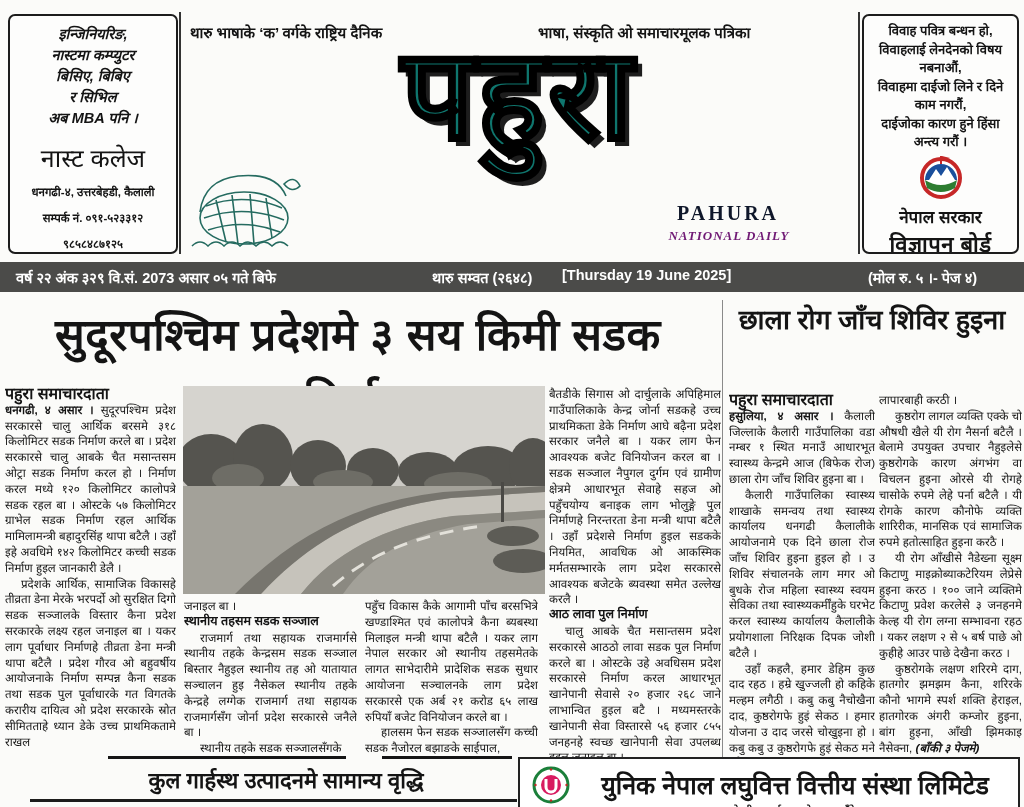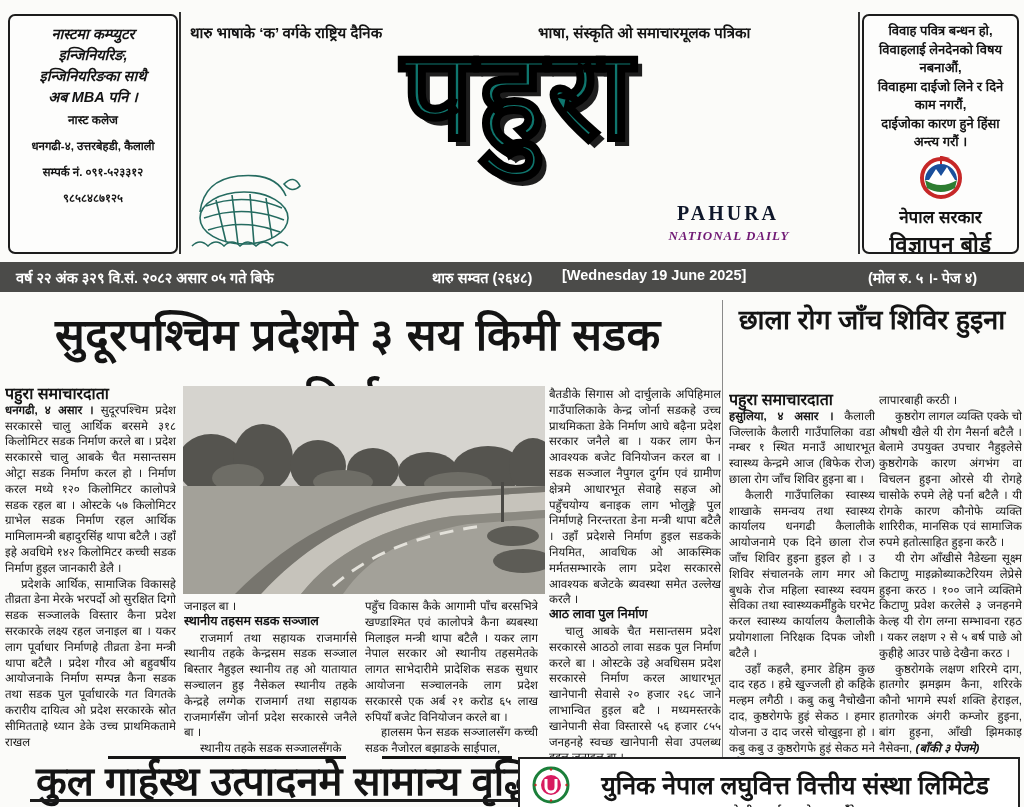--- a/index.html
+++ b/index.html
@@ -7,21 +7,21 @@
     width:1024px;height:807px;position:relative;overflow:hidden;
     background:#fbfbf9;color:#141414;
     font-family:"Liberation Sans","DejaVu Sans",sans-serif;
   }
   .abs{position:absolute;}
   
   .adbox{border:2.5px solid #1c1c1c;border-radius:7px;background:#fdfdfc;
          text-align:center;box-sizing:border-box;overflow:hidden;}
   .ad-left{left:8px;top:14px;width:170px;height:240px;padding:8px 4px 4px 4px;}
   .ad-left .it{font-style:italic;font-size:14.5px;font-weight:600;line-height:21px;}
-  .ad-left .college{font-size:12px;font-weight:700;margin-top:3px;}
+  .ad-left .college{font-size:25px;font-weight:400;margin-top:11px;}
   .ad-left .small{font-size:11.5px;font-weight:700;line-height:16px;margin-top:10px;}
   .ad-right{left:862px;top:14px;width:157px;height:240px;padding:6px 3px;}
   .ad-right .msg{font-size:13px;font-weight:700;line-height:18.5px;}
   .ad-right .org1{font-size:17px;font-weight:800;margin-top:1px;}
   .ad-right .org2{font-size:22px;font-weight:800;letter-spacing:.5px;}
   
   .vrule{width:1.5px;background:#333;top:12px;height:242px;}
   .tagline{top:22px;font-size:15px;font-weight:700;}
   .mast-title{
     left:180px;top:30px;width:678px;text-align:center;
@@ -51,36 +51,37 @@
   .byline{font-weight:800;font-size:16px;}
   .lead{font-weight:800;}
   .subhead{font-weight:800;font-size:12.6px;margin:0;}
   .cont{font-style:italic;font-weight:700;}
   .divider-v{left:722px;top:300px;width:1px;height:458px;background:#8a8a8a;}
   
   .photo{left:183px;top:386px;width:362px;height:208px;overflow:hidden;background:#cfcecb;}
   
   .botseg{height:3px;background:#151515;}
   .bottom-headline{left:0;top:762px;width:572px;text-align:center;
-    font-size:40px;font-weight:800;line-height:38px;}
+    font-size:22px;font-weight:800;line-height:38px;}
   .bottom-rule{left:30px;top:799px;width:487px;height:2.5px;background:#1c1c1c;}
   .banner{left:518px;top:757px;width:502px;height:70px;border:2.5px solid #222;
     background:#fff;box-sizing:border-box;}
   .banner-title{position:absolute;left:56px;top:8px;width:438px;text-align:center;
     font-size:25px;font-weight:800;}
   .banner-sub{position:absolute;left:56px;top:44px;width:438px;text-align:center;
     font-size:10.5px;font-weight:700;}
 </style>
 </head>
 <body>
 
 <div class="abs adbox ad-left">
+  <div class="it">इन्जिनियरिङ,</div>
   <div class="it">नास्टमा कम्प्युटर</div>
-  <div class="it">इन्जिनियरिङ,</div>
-  <div class="it">इन्जिनियरिङका साथै</div>
+  <div class="it">बिसिए, बिबिए</div>
+  <div class="it">र सिभिल</div>
   <div class="it">अब MBA पनि ।</div>
   <div class="college">नास्ट कलेज</div>
   <div class="small">धनगढी-४, उत्तरबेहडी, कैलाली</div>
   <div class="small">सम्पर्क नं. ०९१-५२३३१२</div>
   <div class="small">९८५८४८७१२५</div>
 </div>
 
 <div class="abs vrule" style="left:179px;"></div>
 <div class="abs vrule" style="left:858px;"></div>
 
@@ -121,23 +122,23 @@
       <path d="M6 26 Q22 36 38 26 L36 34 Q22 42 8 34z" fill="#2e7d32"></path>
       <rect x="21" y="2" width="2" height="8" fill="#c62828"></rect>
       <path d="M23 2 l8 2 -8 3z" fill="#c62828"></path>
     </svg>
   </div>
   <div class="org1">नेपाल सरकार</div>
   <div class="org2">विज्ञापन बोर्ड</div>
 </div>
 
 <div class="abs datebar">
-  <span style="left:16px;">वर्ष २२  अंक  ३२९   वि.सं. २०८२ असार ०५ गते बिफे</span>
+  <span style="left:16px;">वर्ष २२  अंक  ३२९   वि.सं. 2073 असार ०५ गते बिफे</span>
   <span style="left:432px;">थारु सम्वत (२६४८)</span>
-  <span style="left:562px;">[Wednesday 19 June  2025]</span>
+  <span style="left:562px;">[Thursday 19 June  2025]</span>
   <span style="left:868px;">(मोल रु. ५ ।- पेज ४)</span>
 </div>
 
 <div class="abs headline-main">सुदूरपश्चिम प्रदेशमे ३ सय किमी सडक निर्माण</div>
 
 <div class="abs headline2">
   <div>छाला रोग जाँच शिविर हुइना</div>
 </div>
 
 <div class="abs divider-v"></div>

